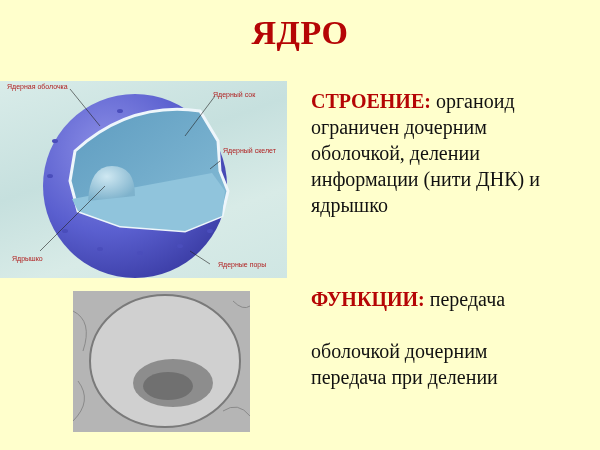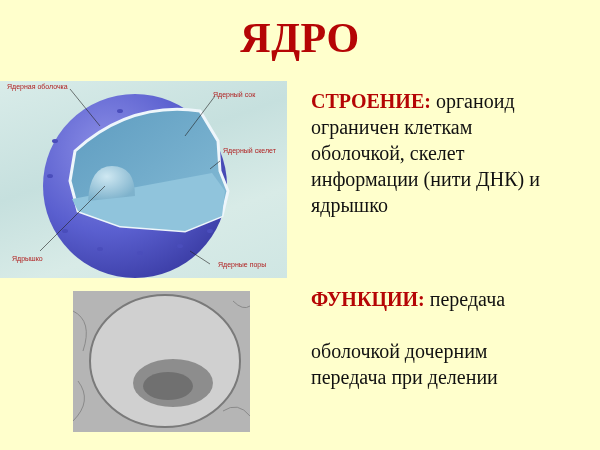--- a/index.html
+++ b/index.html
@@ -3,21 +3,21 @@
 <meta charset="utf-8">
 <style>
   html, body { margin:0; padding:0; }
   body {
     width:600px; height:450px; overflow:hidden;
     background:#FFFFCC; position:relative;
     font-family:"Liberation Serif", "DejaVu Serif", serif;
   }
   .title {
     position:absolute; left:0; top:14px; width:600px; text-align:center;
-    font-size:42px; font-weight:bold; color:#B50505; letter-spacing:0.5px;
+    font-size:34px; font-weight:bold; color:#B50505; letter-spacing:0.5px;
   }
   .diagram {
     position:absolute; left:0; top:81px; width:287px; height:197px;
     background:linear-gradient(160deg,#d9ece9 0%,#c6e0de 40%,#d8ebe7 70%,#cfe6e3 100%);
     overflow:hidden;
   }
   .diagram svg { position:absolute; left:0; top:0; }
   .lbl {
     position:absolute; font-family:"Liberation Sans", "DejaVu Sans", sans-serif;
     font-size:7px; color:#b02020; white-space:nowrap;
@@ -96,22 +96,22 @@
         <path d="M160 10 Q170 20 177 15"></path>
     </g>
     <ellipse cx="92" cy="70" rx="75" ry="66" fill="#d0d0d0" stroke="#7a7a7a" stroke-width="2"></ellipse>
     <ellipse cx="100" cy="92" rx="40" ry="24" fill="#777" opacity="0.75"></ellipse>
     <ellipse cx="95" cy="95" rx="25" ry="14" fill="#5e5e5e" opacity="0.6"></ellipse>
   </svg>
 </div>
 
 <div class="text-block" id="struct">
   <span class="kw">СТРОЕНИЕ:</span><span> органоид</span><br>
-  <span>ограничен клеткам</span><br>
-  <span>оболочкой, скелет</span><br>
+  <span>ограничен дочерним</span><br>
+  <span>оболочкой, делении</span><br>
   <span>информации (нити ДНК) и</span><br>
   <span>ядрышко</span>
 </div>
 
 <div class="text-block" id="func">
   <span class="kw">ФУНКЦИИ:</span><span> передача</span><br>
   <br>
   <span>оболочкой дочерним</span><br>
   <span>передача при делении</span>
 </div>

